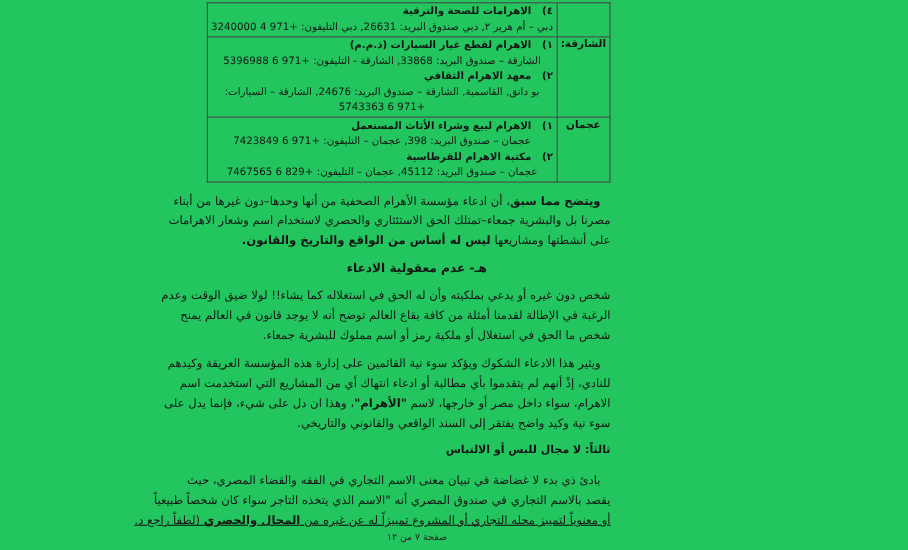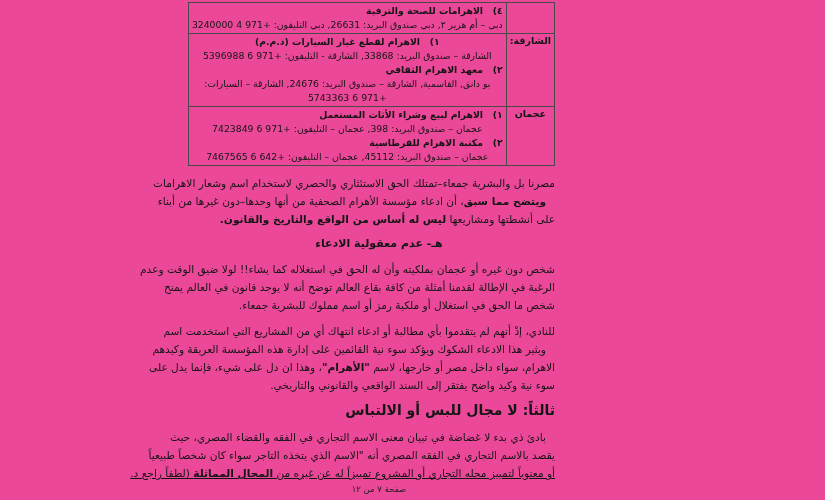--- a/index.html
+++ b/index.html
@@ -1,95 +1,95 @@
 <!DOCTYPE html>
 <html lang="ar" dir="rtl"><head>
 <meta charset="utf-8">
 <style>
   html,body{margin:0;padding:0;background:#ffffff;}
-  .page{position:relative;width:825px;height:500px;background:#ec4899;overflow:hidden;
+  .page{position:relative;width:825px;height:500px;background:#22c55e;overflow:hidden;
         font-family:"DejaVu Sans",sans-serif;color:#151515;}
   .content{position:absolute;left:203px;top:2px;width:352px;direction:rtl;}
   
   table.addr{border-collapse:collapse;width:321px;direction:rtl;}
   table.addr td{border:1px solid #4a4a4a;vertical-align:top;padding:1px 3px;}
   td.t-city{width:40px;text-align:center;font-weight:bold;font-size:9.5px;padding-top:3px;}
   td.t-content{width:271px;}
   .t-line{font-size:9.3px;line-height:14px;white-space:nowrap;overflow:hidden;}
   .t-line.head{font-weight:bold;text-align:right;}
   .t-line.addr{text-align:center;}
   
   .doc-body{margin-top:0;}
   .para{margin:8px 0 0 0;}
   .line{height:18px;line-height:18px;font-size:10.6px;white-space:nowrap;text-align:right;}
   .line.j{text-align:justify;text-align-last:justify;}
   .line.first{padding-right:9px;}
   .line.ul{text-decoration:underline;}
   .b{font-weight:bold;}
   .heading{font-weight:bold;}
   .h-sub{margin:7px 0 0 0;font-size:11px;height:17px;line-height:17px;text-align:center;}
-  .h-main{margin:6px 0 0 0;font-size:14px;height:20px;line-height:20px;letter-spacing:.2px;}
+  .h-main{margin:6px 0 0 0;font-size:10px;height:20px;line-height:20px;letter-spacing:.2px;}
   .footer{position:absolute;top:484px;left:203px;width:352px;text-align:center;
           font-size:8.5px;color:#222;direction:rtl;}
 </style>
 </head>
 <body>
 
 <div class="page">
   <div class="content">
     <table class="addr">
       <tbody>
           <tr>
             <td class="t-city"></td>
             <td class="t-content">
               <div class="t-line head" style="text-align: right;">٤)&nbsp;&nbsp;&nbsp;الاهرامات للصحة والترفية</div>
               <div class="t-line addr">دبي – أم هرير ٢, دبي صندوق البريد: 26631, دبي التليفون: +971 4 3240000</div>
             </td>
           </tr>
           <tr>
             <td class="t-city">الشارقة:</td>
             <td class="t-content">
-              <div class="t-line head" style="text-align: center;">١)&nbsp;&nbsp;&nbsp;الاهرام لقطع غيار السيارات (ذ.م.م)</div>
+              <div class="t-line head" style="text-align: right;">١)&nbsp;&nbsp;&nbsp;الاهرام لقطع غيار السيارات (ذ.م.م)</div>
               <div class="t-line addr">الشارقة – صندوق البريد: 33868, الشارقة - التليفون: +971 6 5396988</div>
               <div class="t-line head" style="text-align: right;">٢)&nbsp;&nbsp;&nbsp;معهد الاهرام الثقافي</div>
               <div class="t-line addr">بو دانق, القاسمية, الشارقة – صندوق البريد: 24676, الشارقة – السيارات:</div>
               <div class="t-line addr">+971 6 5743363</div>
             </td>
           </tr>
           <tr>
             <td class="t-city">عجمان</td>
             <td class="t-content">
               <div class="t-line head" style="text-align: right;">١)&nbsp;&nbsp;&nbsp;الاهرام لبيع وشراء الأثاث المستعمل</div>
               <div class="t-line addr">عجمان – صندوق البريد: 398, عجمان – التليفون: +971 6 7423849</div>
               <div class="t-line head" style="text-align: right;">٢)&nbsp;&nbsp;&nbsp;مكتبة الاهرام للقرطاسية</div>
-              <div class="t-line addr">عجمان – صندوق البريد: 45112, عجمان – التليفون: +642 6 7467565</div>
+              <div class="t-line addr">عجمان – صندوق البريد: 45112, عجمان – التليفون: +829 6 7467565</div>
             </td>
           </tr>
         </tbody>
     </table>
     <div class="doc-body">
         <div class="para">
+          <div class="line j first"><span class="b">ويتضح مما سبق</span><span>، أن ادعاء مؤسسة الأهرام الصحفية من أنها وحدها–دون غيرها من أبناء</span></div>
           <div class="line j"><span>مصرنا بل والبشرية جمعاء–تمتلك الحق الاستئثاري والحصري لاستخدام اسم وشعار الاهرامات</span></div>
-          <div class="line j first"><span class="b">ويتضح مما سبق</span><span>، أن ادعاء مؤسسة الأهرام الصحفية من أنها وحدها–دون غيرها من أبناء</span></div>
           <div class="line"><span>على أنشطتها ومشاريعها </span><span class="b">ليس له أساس من الواقع والتاريخ والقانون.</span></div>
         </div>
         <div class="heading h-sub">هـ- عدم معقولية الادعاء</div>
         <div class="para">
-          <div class="line j"><span>شخص دون غيره أو عجمان بملكيته وأن له الحق في استغلاله كما يشاء!! لولا ضيق الوقت وعدم</span></div>
+          <div class="line j"><span>شخص دون غيره أو يدعي بملكيته وأن له الحق في استغلاله كما يشاء!! لولا ضيق الوقت وعدم</span></div>
           <div class="line j"><span>الرغبة في الإطالة لقدمنا أمثلة من كافة بقاع العالم توضح أنه لا يوجد قانون في العالم يمنح</span></div>
           <div class="line"><span>شخص ما الحق في استغلال أو ملكية رمز أو اسم مملوك للبشرية جمعاء.</span></div>
         </div>
         <div class="para">
+          <div class="line j first"><span>ويثير هذا الادعاء الشكوك ويؤكد سوء نية القائمين على إدارة هذه المؤسسة العريقة وكيدهم</span></div>
           <div class="line j"><span>للنادي، إذْ أنهم لم يتقدموا بأي مطالبة أو ادعاء انتهاك أي من المشاريع التي استخدمت اسم</span></div>
-          <div class="line j first"><span>ويثير هذا الادعاء الشكوك ويؤكد سوء نية القائمين على إدارة هذه المؤسسة العريقة وكيدهم</span></div>
           <div class="line j"><span>الاهرام، سواء داخل مصر أو خارجها، لاسم </span><span class="b">"الأهرام"</span><span>، وهذا ان دل على شيء، فإنما يدل على</span></div>
           <div class="line"><span>سوء نية وكيد واضح يفتقر إلى السند الواقعي والقانوني والتاريخي.</span></div>
         </div>
         <div class="heading h-main">ثالثاً: لا مجال للبس أو الالتباس</div>
         <div class="para">
           <div class="line j first"><span>بادئ ذي بدء لا غضاضة في تبيان معنى الاسم التجاري في الفقه والقضاء المصري، حيث</span></div>
-          <div class="line j"><span>يقصد بالاسم التجاري في الفقه المصري أنه "الاسم الذي يتخذه التاجر سواء كان شخصاً طبيعياً</span></div>
-          <div class="line j ul"><span>أو معنوياً لتمييز محله التجاري أو المشروع تمييزاً له عن غيره من </span><span class="b">المحال المماثلة</span><span> (لطفاً راجع د.</span></div>
+          <div class="line j"><span>يقصد بالاسم التجاري في صندوق المصري أنه "الاسم الذي يتخذه التاجر سواء كان شخصاً طبيعياً</span></div>
+          <div class="line j ul"><span>أو معنوياً لتمييز محله التجاري أو المشروع تمييزاً له عن غيره من </span><span class="b">المحال والحصري</span><span> (لطفاً راجع د.</span></div>
         </div>
       </div>
   </div>
   <div class="footer">صفحة ٧ من ١٢</div>
 </div>
 
 </body></html>

